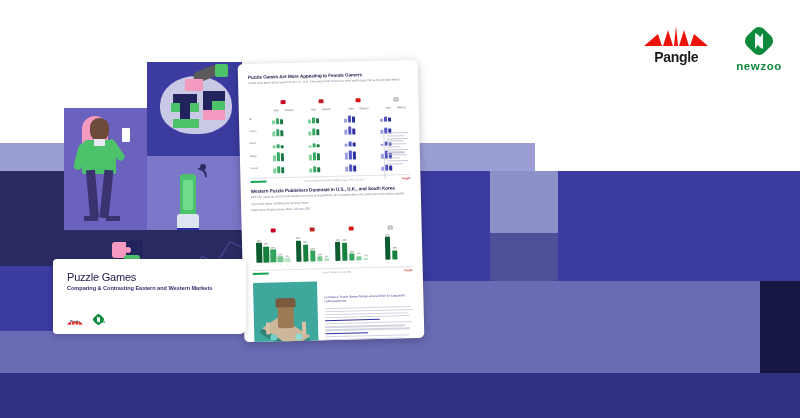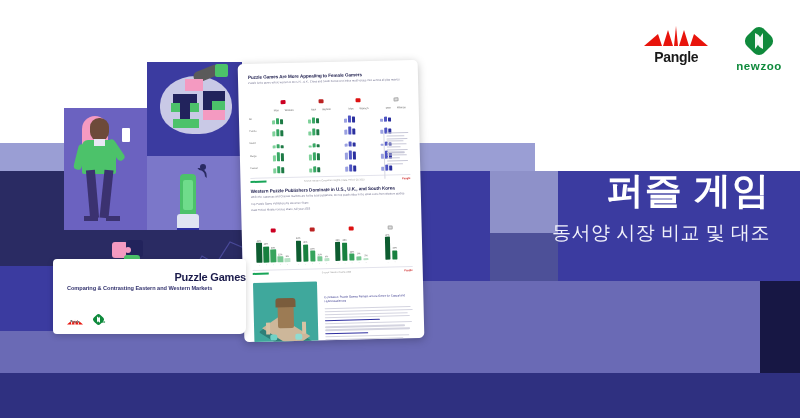--- a/index.html
+++ b/index.html
@@ -168,21 +168,21 @@
   .tc-line { height:1.2px; background:#d4d4e0; margin-bottom:1.9px; border-radius:1px;}
   .tc-hi { background:#2f2fa0; }
 
   
   .cover {
     position:absolute; left:53px; top:259px; width:193px; height:75px;
     background:#ffffff; z-index:35; border-radius:4px 4px 6px 4px;
     box-shadow:0 2px 6px rgba(0,0,0,0.18);
     padding:12px 0 0 14px;
   }
-  .cover-title { font-size:11px; font-weight:bold; color:#1b1b4b; letter-spacing:-0.2px;text-align:right;}
+  .cover-title { font-size:11px; font-weight:normal; color:#1b1b4b; letter-spacing:-0.2px;}
   .cover-sub   { font-size:5.6px; font-weight:bold; color:#33336e; margin-top:2px; letter-spacing:-0.05px;}
   .cover-logos { position:absolute; left:14px; bottom:10px; display:flex; gap:9px; align-items:flex-end;}
   .cl { display:flex; flex-direction:column; align-items:center;}
   .cl-mark { width:16px; height:8px; position:relative;}
   .cl-txt  { font-size:2.8px; font-weight:bold; margin-top:0.5px;}
   .cl-p    { color:#1a1a1a;}
   .cl-n    { color:#0f8a3c;}
 </style>
 </head>
 <body>
@@ -615,18 +615,14 @@
             <rect x="5" y="5" width="24" height="24" rx="7" transform="rotate(45 17 17)" fill="#0f8a3c"></rect>
             <path d="M13 9 C20 12, 20 16, 13 25 L13 9 Z" fill="#ffffff"></path>
             <path d="M21 25 C14 22, 14 18, 21 9 L21 25 Z" fill="#ffffff"></path>
           </svg>
         </div>
         <div class="cl-txt cl-n">newzoo</div>
       </div>
     </div>
   </div>
 
-  <div class="hero">
-    <div class="hero-title">퍼즐 게임</div>
-    <div class="hero-sub">동서양 시장 비교 및 대조</div>
-  </div>
 
 </div>
 
 </body></html>

